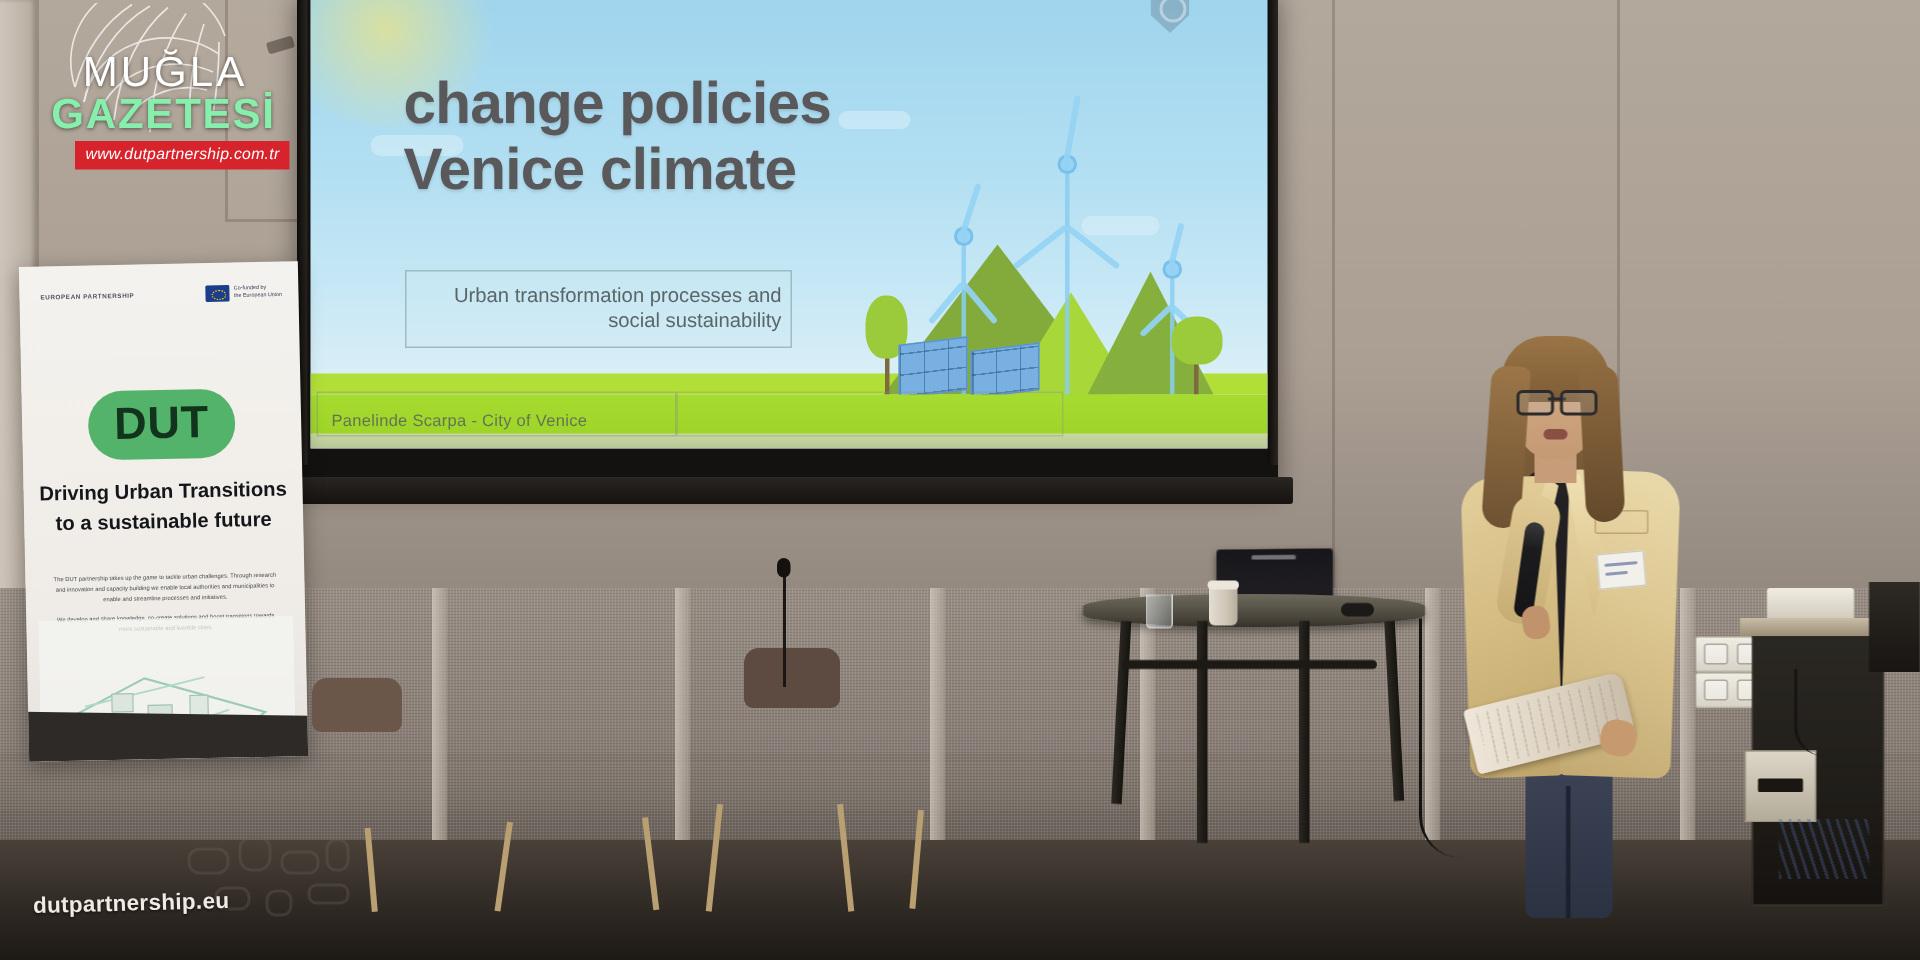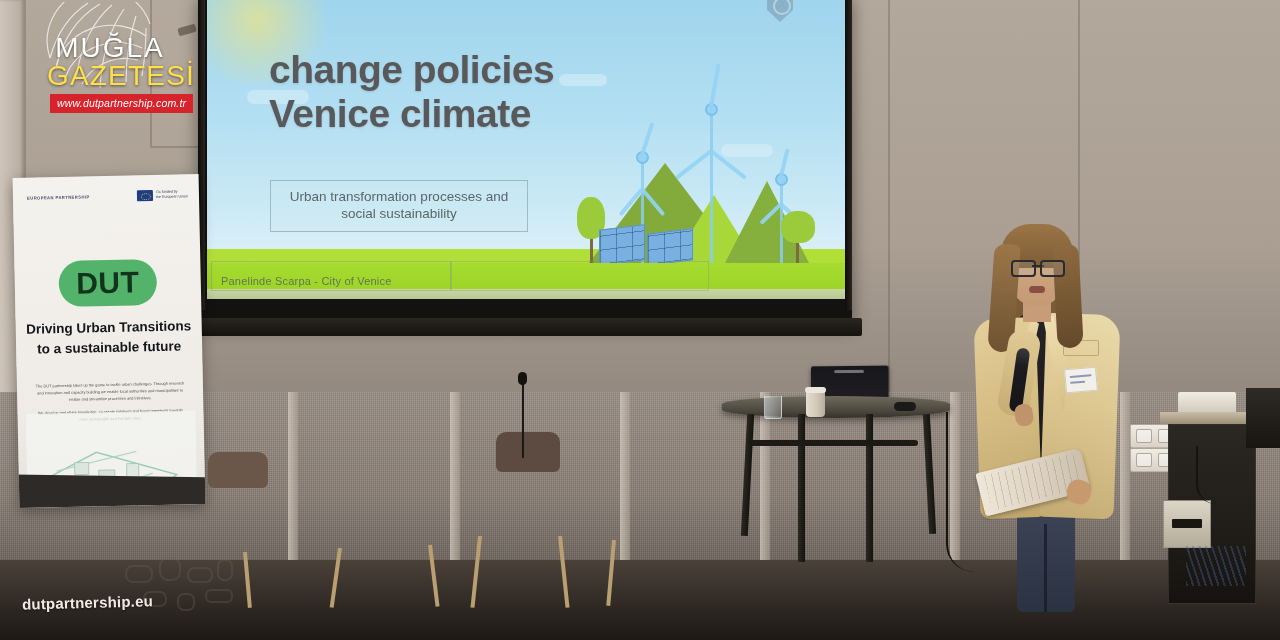--- a/index.html
+++ b/index.html
@@ -142,20 +142,21 @@
     align-items: center;
     justify-content: center;
     text-align: center;
     padding: 0 6px;
     box-sizing: border-box;
   }
   .slide-subbox span {
     color: #5a6668;
     font-size: 13.5px;
     line-height: 1.25;
+    text-align: right;
   }
   .slide-footer-band {
     position: absolute;
     left: 0; bottom: 8px; width: 638px; height: 28px;
     background: linear-gradient(180deg, #a7dc32 0%, #9ed42a 100%);
   }
   .slide-footer-band2 {
     position: absolute;
     left: 0; bottom: 0; width: 638px; height: 10px;
     background: linear-gradient(180deg, #c8d8a0, #b9c79a);
@@ -697,25 +698,25 @@
     position: absolute;
     left: 18px; top: 30px;
     width: 140px; text-align: center;
     color: #ffffff;
     font-size: 28px;
     letter-spacing: 2px;
     text-shadow: 0 1px 3px rgba(0,0,0,.55);
   }
   .mg-text-2 {
     position: absolute;
-    left: 24px; top: 58px;
+    left: 12px; top: 58px;
     width: 150px; text-align: center;
-    color: #fde047;
+    color: #86efac;
     font-size: 28px;
-    font-weight: normal;
+    font-weight: bold;
     letter-spacing: 1.2px;
     text-shadow: 0 1px 3px rgba(0,0,0,.55);
   }
   .mg-url {
     position: absolute;
     left: 28px; top: 92px;
     background: #d7242c;
     color: #ffffff;
     font-size: 10.5px;
     font-style: italic;

